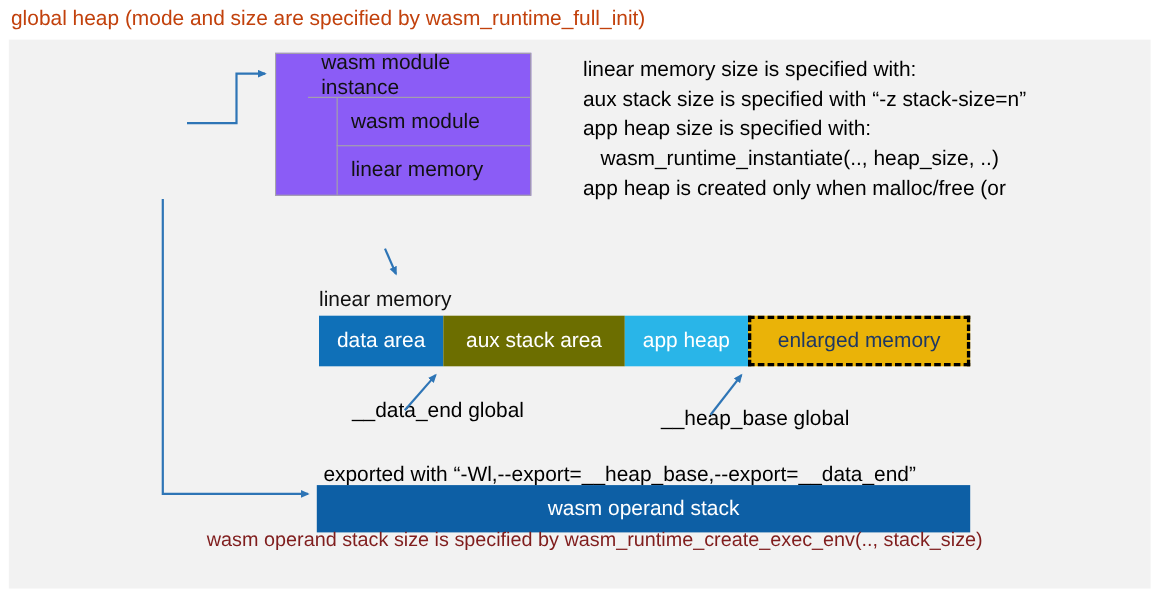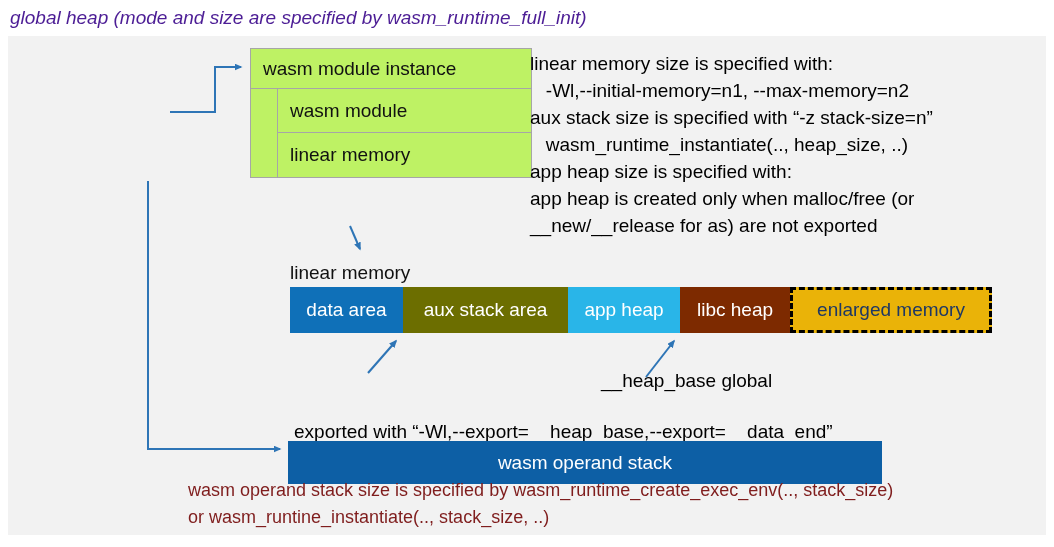--- a/index.html
+++ b/index.html
@@ -1,25 +1,25 @@
 <!DOCTYPE html>
 <html><head>
 <meta charset="utf-8">
 <style>
   html,body { margin:0; padding:0; background:#ffffff; }
   .canvas {
     position:relative; width:1054px; height:547px; overflow:hidden;
     background:#ffffff; font-family:"Liberation Sans", sans-serif; color:#111;
   }
   .panel { position:absolute; left:8px; top:36px; width:1038px; height:499px; background:#f2f2f2; }
-  .title { position:absolute; left:10px; top:7px; font-size:19px; color:#4c1d95; white-space:pre;font-style:italic; }
+  .title { position:absolute; left:10px; top:7px; font-size:19px; color:#c2410c; white-space:pre; }
 
   .box { position:absolute; border:1px solid #a6a6a6; box-sizing:border-box; }
   .box-exec { left:29px; top:48px; width:166px; background:#fbd8c8; }
-  .box-mi   { left:250px; top:48px; width:282px; background:#bef264; }
+  .box-mi   { left:250px; top:48px; width:233px; background:#8b5cf6;padding-left:29px; }
   .box-header { display:flex; align-items:center; padding-left:12px; font-size:19px; border-bottom:1px solid #a6a6a6; }
   .box-exec .box-header { height:41px; }
   .box-mi   .box-header { height:39px; }
   .box-row { margin-left:26px; border-left:1px solid #a6a6a6; border-bottom:1px solid #a6a6a6;
              display:flex; align-items:center; padding-left:12px; font-size:19px; box-sizing:border-box; }
   .box-exec .box-row { height:45px; }
   .box-mi   .box-row { height:44px; }
   .box-row:last-child { border-bottom:none; }
 
   .notes { position:absolute; left:530px; top:50px; font-size:19px; line-height:27px; color:#000; }
@@ -60,46 +60,43 @@
 
 
   <div class="box box-mi">
     <div class="box-header">wasm module instance</div>
     <div class="box-row">wasm module</div>
     <div class="box-row">linear memory</div>
   </div>
 
   <div class="notes">
     <div>linear memory size is specified with:</div>
-    <div>   -Wl,--initial-memory=n1, --max-memory=n2</div>
     <div>aux stack size is specified with “-z stack-size=n”</div>
+    <div>app heap size is specified with:</div>
     <div>   wasm_runtime_instantiate(.., heap_size, ..)</div>
-    <div>app heap size is specified with:</div>
     <div>app heap is created only when malloc/free (or</div>
-    <div>__new/__release for as) are not exported</div>
   </div>
 
   <div class="lm-label">linear memory</div>
 
   <div class="membar">
     <div class="seg seg-data" style="background-color: rgb(15, 112, 184);">data area</div>
     <div class="seg seg-aux" style="background-color: rgb(108, 110, 0);">aux stack area</div>
     <div class="seg seg-appheap" style="background-color: rgb(41, 181, 232);">app heap</div>
-    <div class="seg seg-libc" style="background-color: rgb(125, 42, 0);">libc heap</div>
     <div class="seg seg-enlarged" style="background-color: #eab308;">enlarged memory</div>
   </div>
 
+  <div class="ann ann-dataend">__data_end global</div>
   <div class="ann ann-heapbase">__heap_base global</div>
   <div class="ann ann-export">exported with “-Wl,--export=__heap_base,--export=__data_end”</div>
 
   <div class="opstack" style="background-color: rgb(13, 95, 165);">wasm operand stack</div>
 
   <div class="bottom-notes">
     <div>wasm operand stack size is specified by wasm_runtime_create_exec_env(.., stack_size)</div>
-    <div>or wasm_runtine_instantiate(.., stack_size, ..)</div>
   </div>
 
   <svg class="wires" viewBox="0 0 1054 547">
     <defs>
       <marker id="arrow" markerWidth="9" markerHeight="8" refX="6.5" refY="3.5" orient="auto" markerUnits="userSpaceOnUse">
         <path d="M0,0 L8,3.5 L0,7 z" fill="#2e75b6"></path>
       </marker>
     </defs>
     <polyline points="170,112 215,112 215,67 241,67" fill="none" stroke="#2e75b6" stroke-width="2" marker-end="url(#arrow)"></polyline>
     <polyline points="148,181 148,449 280,449" fill="none" stroke="#2e75b6" stroke-width="2" marker-end="url(#arrow)"></polyline>

